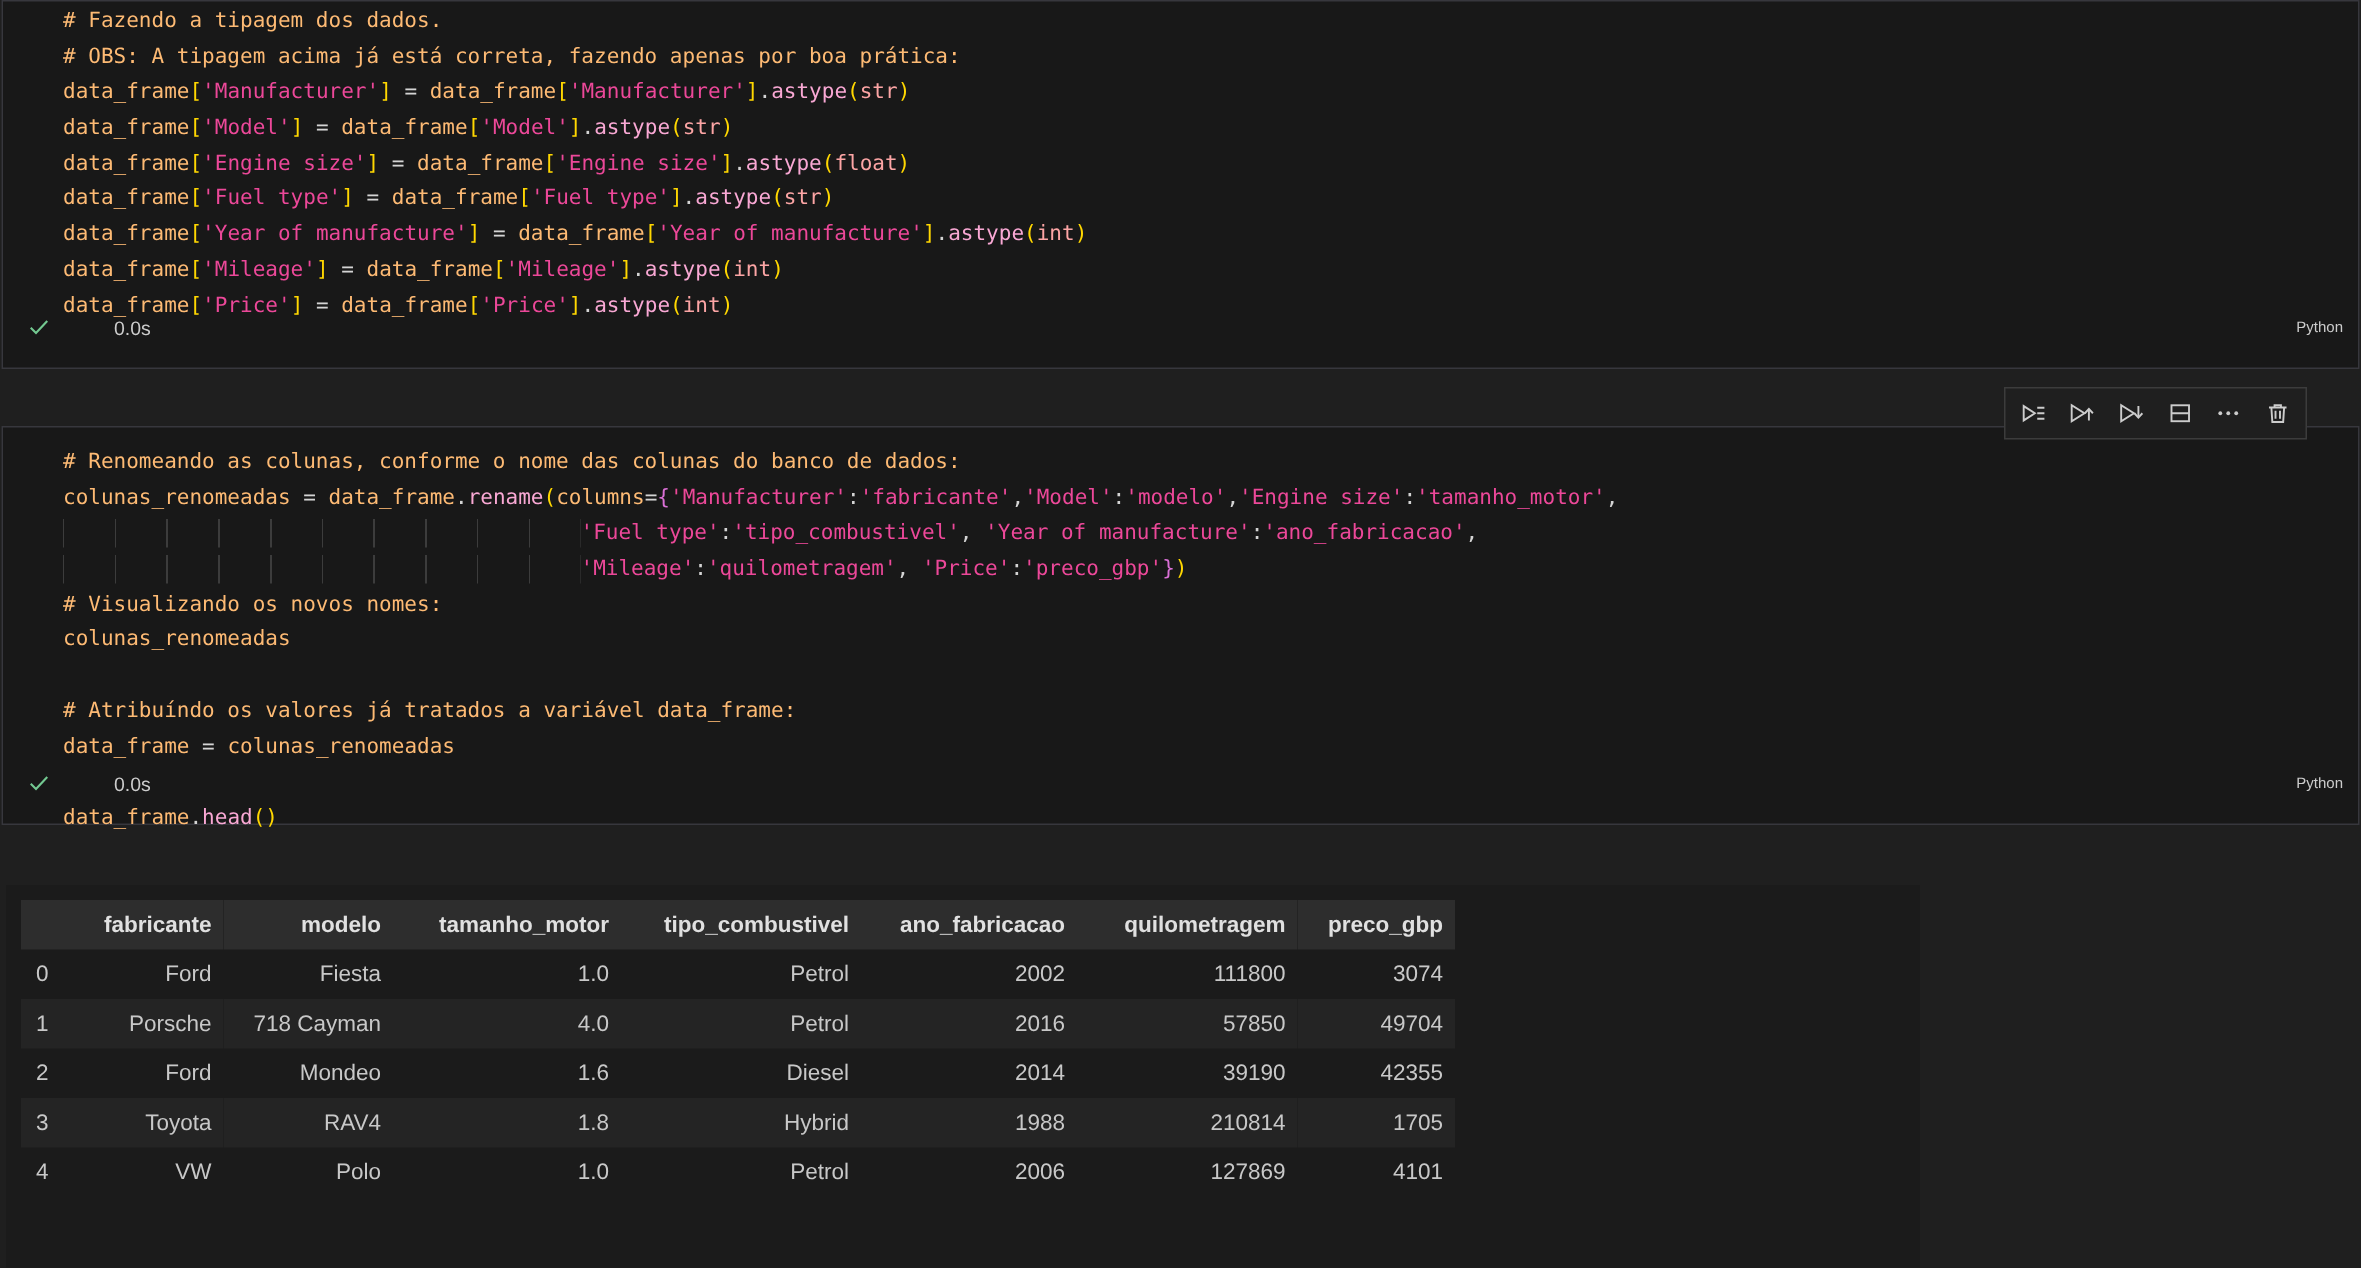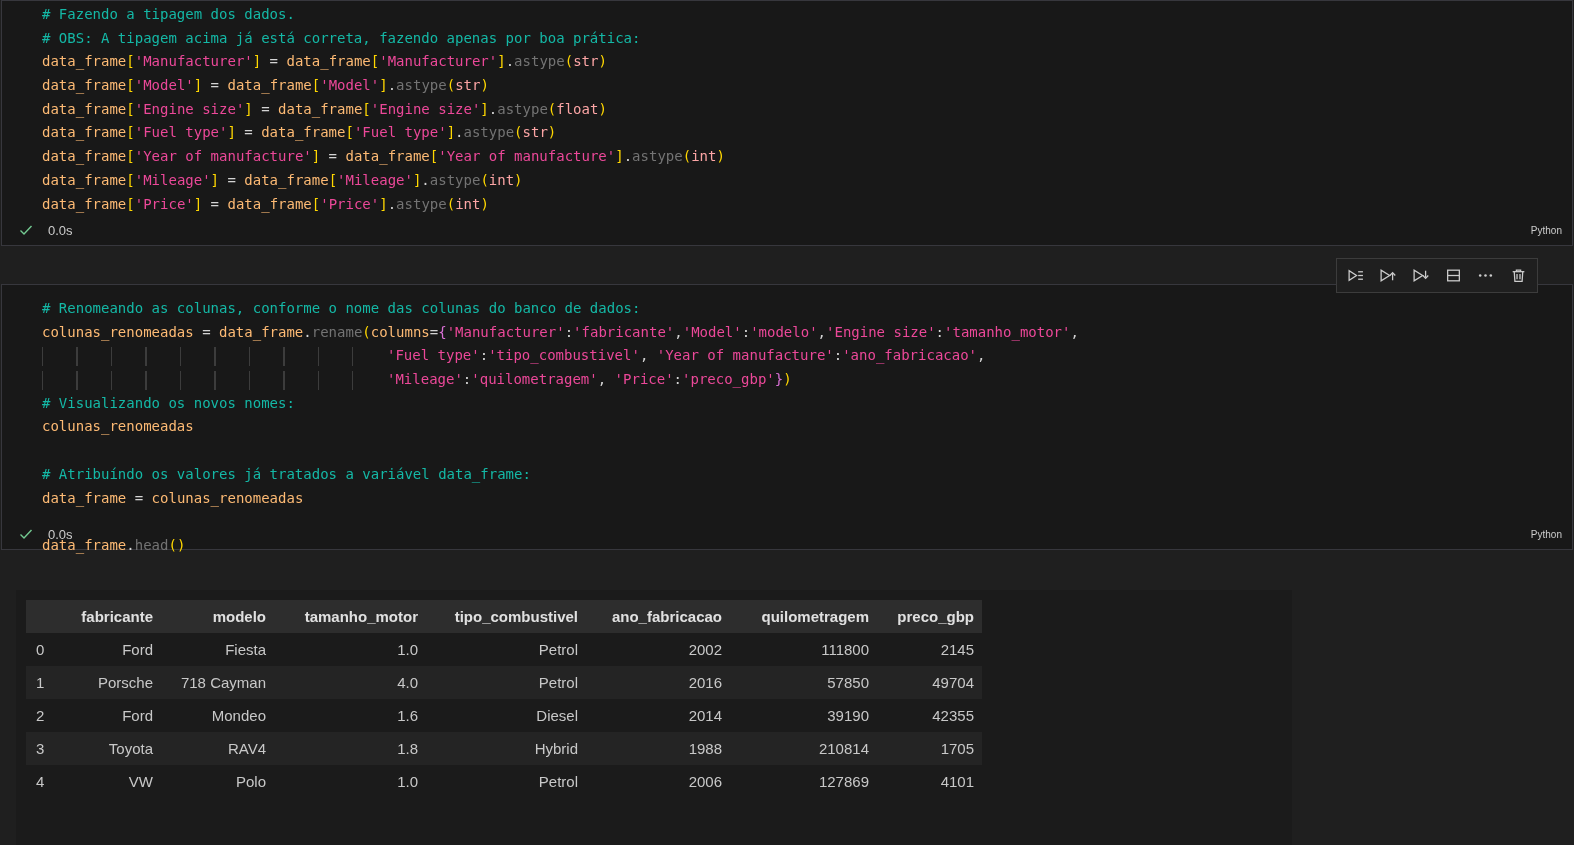--- a/index.html
+++ b/index.html
@@ -25,40 +25,40 @@
     line-height:23.7px;
     color:#cccccc;
     padding-left:40px;
     white-space:pre;
     cursor:text;
   }
   #cell1 .code { padding-top:2px; }
   #cell2 .code { padding-top:12px; }
   .code-line { height:23.7px; white-space:pre; }
 
-  .tok-com  { color:#14b8a6; }
+  .tok-com  { color:#fdba74; }
   .tok-var  { color:#fdba74; }
   .tok-str  { color:#ec4899; }
-  .tok-fn   { color:#737373; }
+  .tok-fn   { color:#f9a8d4; }
   .tok-type { color:#fca5a5; }
   .tok-b1   { color:#FFD700; }
   .tok-b2   { color:#DA70D6; }
   .tok-op   { color:#D4D4D4; }
 
   .ind {
     display:inline-block; width:345px; height:19px; vertical-align:middle;
     background:repeating-linear-gradient(to right,#3c3c3c 0 1px,transparent 1px 34.5px);
   }
 
   
   .cell-footer {
-    position:absolute; left:0; right:0; bottom:0; height:30px;
+    position:absolute; left:0; right:0; bottom:12px; height:30px;
     display:flex; align-items:center;
     padding:0 10px 0 16px;
-    font-size:13px; color:#cccccc;
+    font-size:13px; color:#cccccc;gap:28px;
   }
   .cell-footer .duration { margin-left:14px; }
   .cell-footer .lang { margin-left:auto; font-size:10px; color:#cccccc; }
   .check-icon { width:16px; height:16px; }
 
   
   .cell-toolbar {
     position:absolute; top:258px; left:1336px; width:202px; height:35px;
     background:#1f1f1f;
     border:1px solid #3c3c3c;
@@ -68,21 +68,21 @@
   }
   .tb-btn {
     width:28px; height:28px; border:none; background:transparent;
     display:flex; align-items:center; justify-content:center;
     cursor:pointer; border-radius:4px;
   }
   .tb-btn svg { width:17px; height:17px; stroke:#cccccc; fill:none; stroke-width:1.2; }
 
   
   #output-area {
-    position:absolute; top:590px; left:16px; width:1276px; height:255px;
+    position:absolute; top:590px; left:4px; width:1276px; height:255px;
     background:#1b1b1b;
   }
   table#df {
     border-collapse:collapse;
     margin:10px 0 0 10px;
     font-size:15px;
     table-layout:fixed;
   }
   #df th, #df td {
     height:33px; text-align:right; padding:0 8px 0 0;
@@ -197,21 +197,21 @@
       </thead>
     <tbody>
         <tr>
           <td>0</td>
           <td>Ford</td>
           <td>Fiesta</td>
           <td>1.0</td>
           <td>Petrol</td>
           <td>2002</td>
           <td>111800</td>
-          <td>2145</td>
+          <td>3074</td>
         </tr>
         <tr>
           <td>1</td>
           <td>Porsche</td>
           <td>718 Cayman</td>
           <td>4.0</td>
           <td>Petrol</td>
           <td>2016</td>
           <td>57850</td>
           <td>49704</td>

